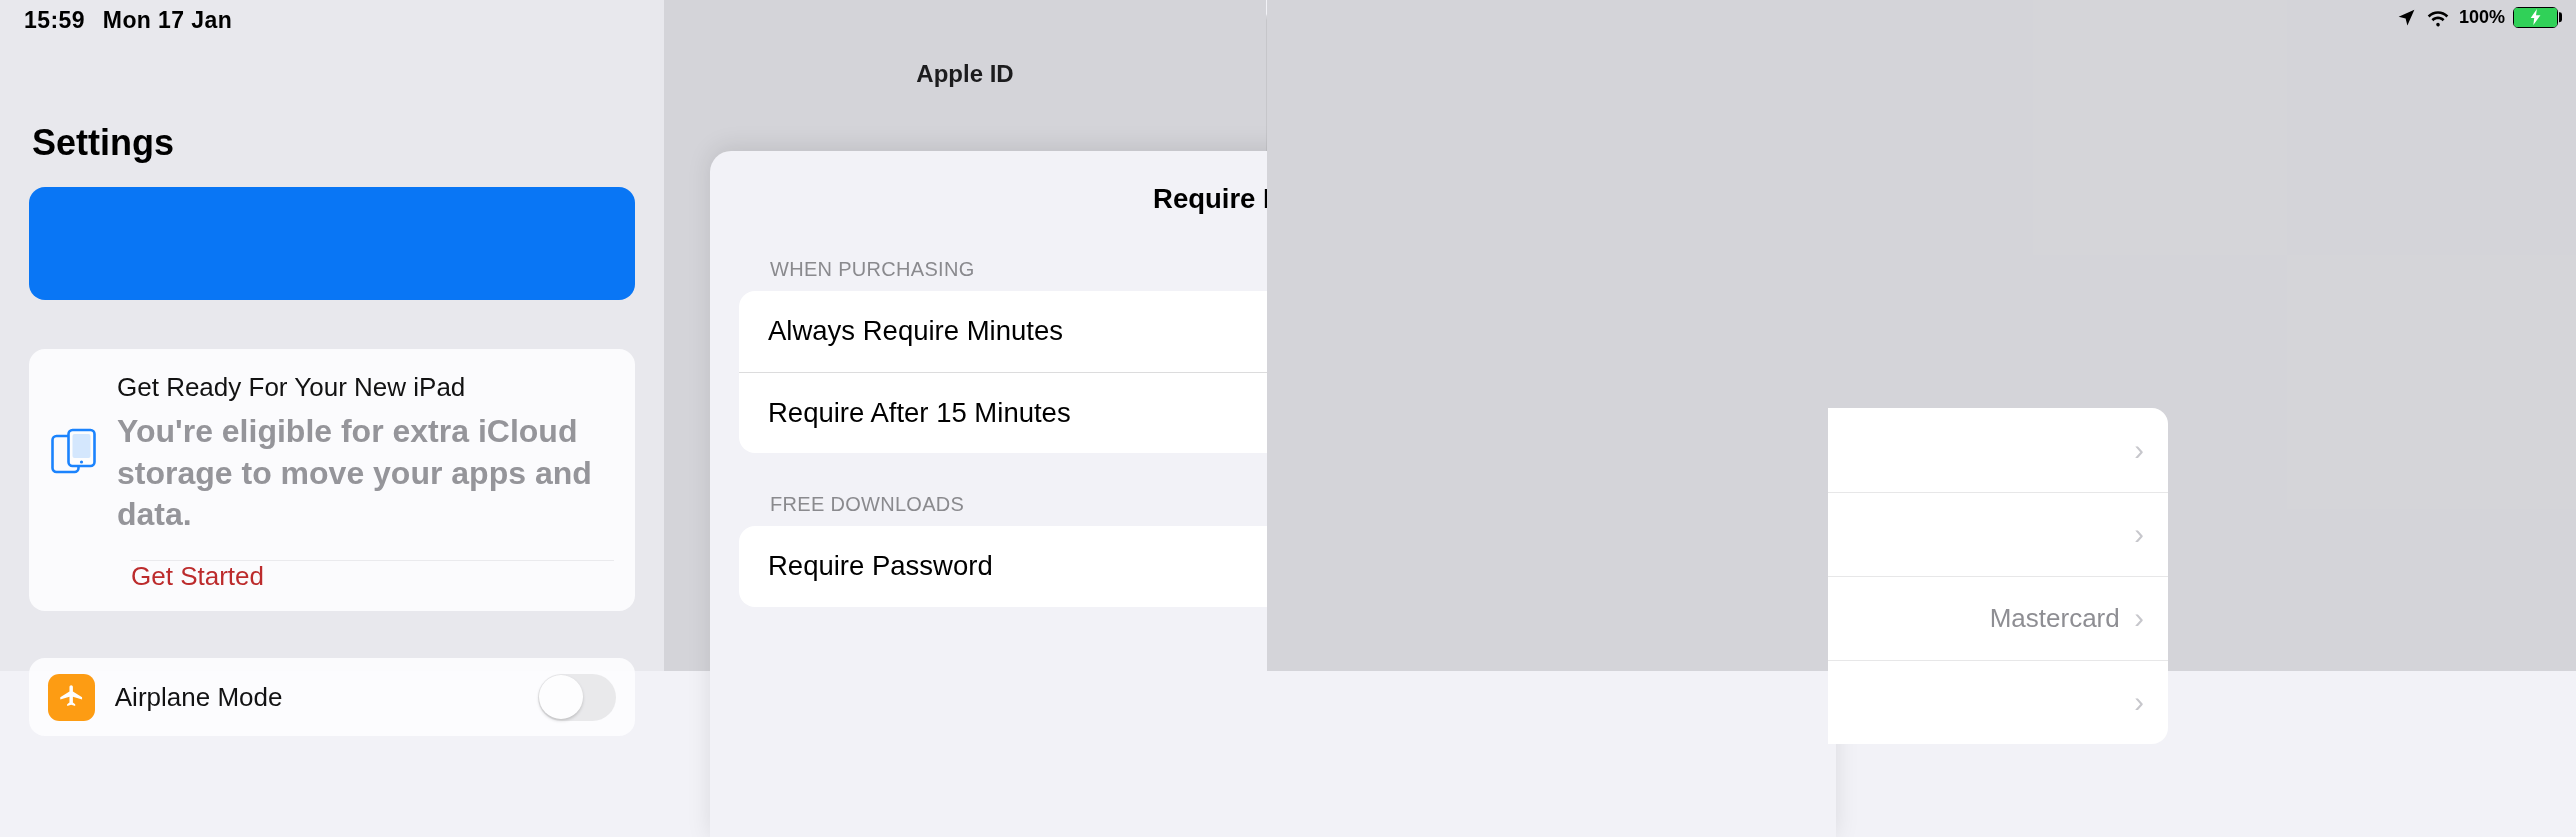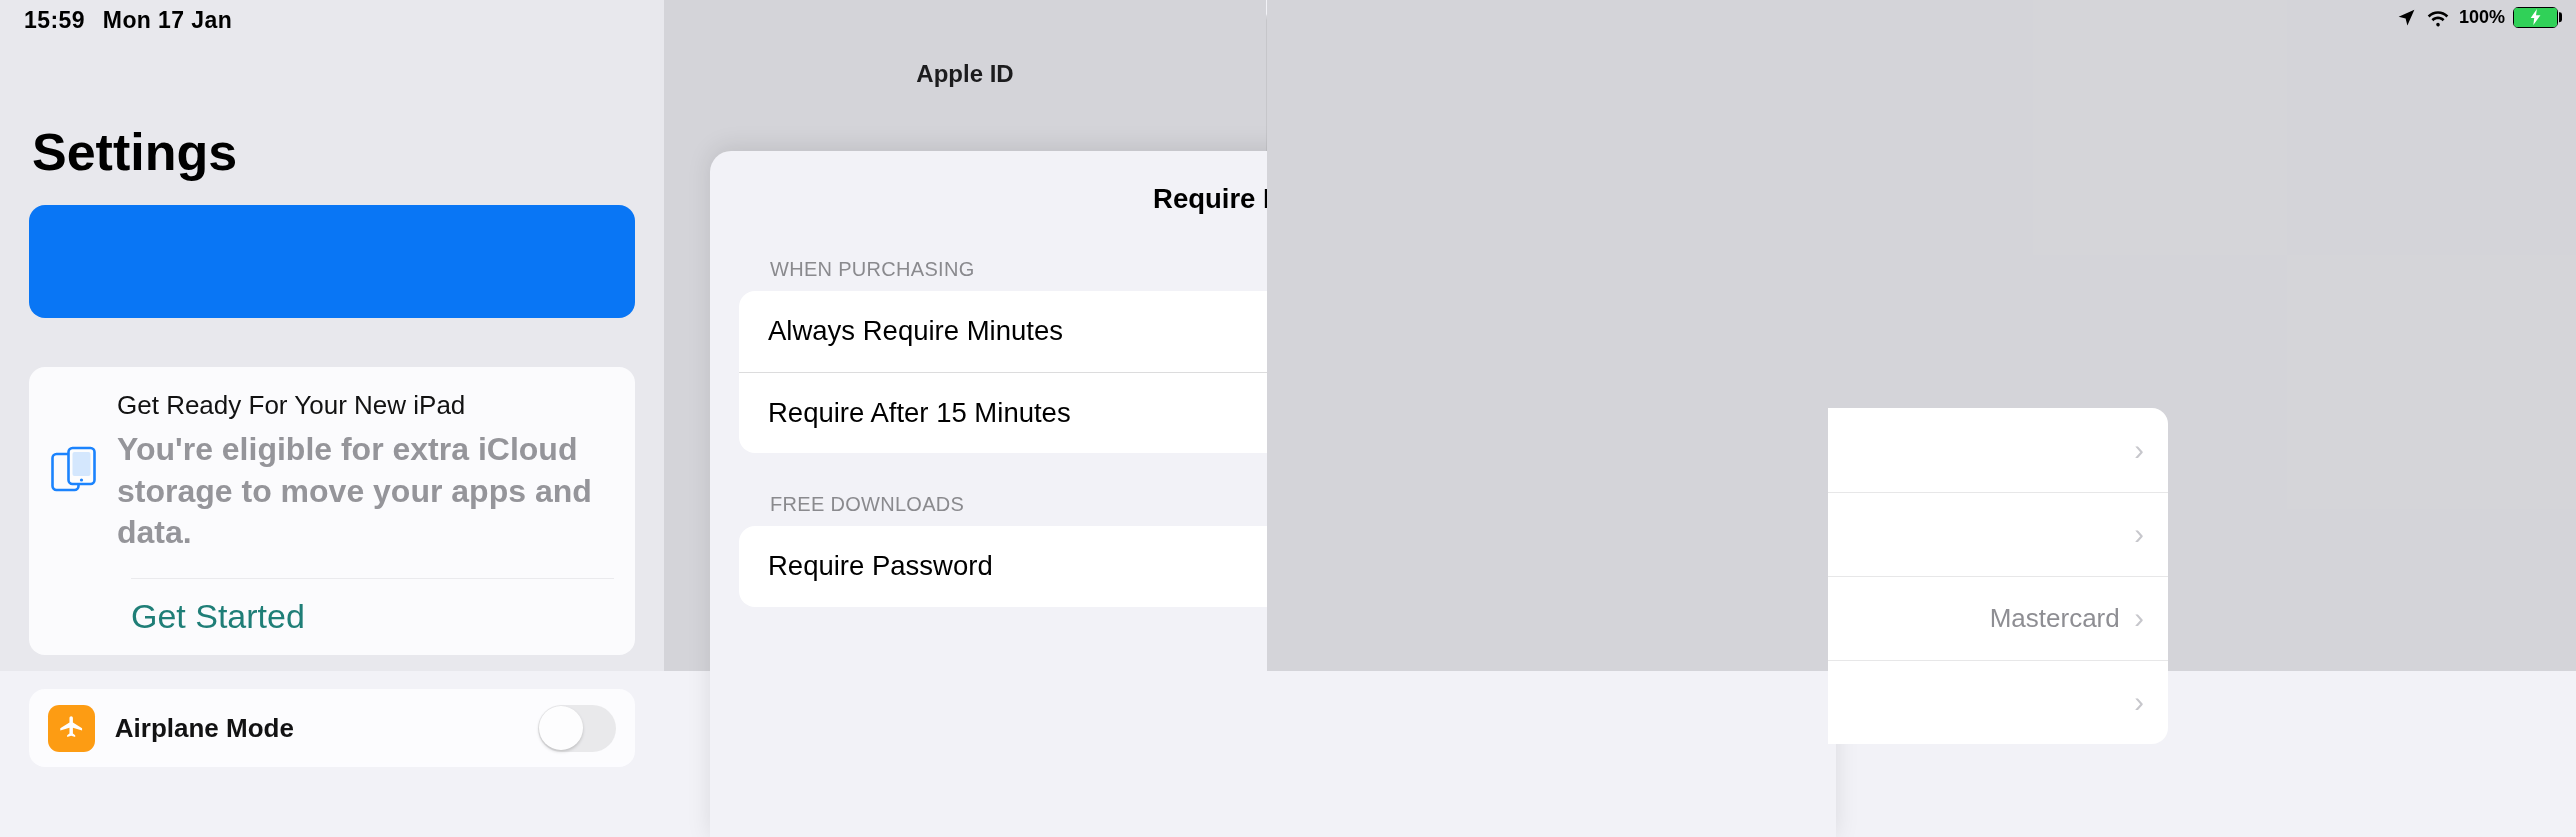--- a/index.html
+++ b/index.html
@@ -19,35 +19,35 @@
   .status-right { position:absolute; top:6.5px; right:18px; display:flex; align-items:center; gap:8px; font-size:18px; font-weight:700; }
   .battery { width:45px; height:21px; border:1.6px solid #000; border-radius:4.9px; position:relative; display:flex; align-items:center; }
   .battery::after { content:""; width:3.2px; height:9.7px; background:#000; position:absolute; right:-4.9px; top:50%; transform:translateY(-50%); border-radius:0 2.4px 2.4px 0; }
   .battery-fill { width:100%; height:100%; background:#30d158; border-radius:2.4px; }
   .bolt-icon { position:absolute; left:50%; top:50%; transform:translate(-50%,-50%); }
 
   
   .sidebar { position:absolute; left:0; top:0; width:664px; height:100%; background:#f2f2f7; }
   .sidebar-overlay { position:absolute; inset:0; background:rgba(0,0,0,0.04); pointer-events:none; }
 
-  .settings-title { font-size:52px; font-weight:700; margin:122px 0 19.4px 32px; color:#000; }
+  .settings-title { font-size:36px; font-weight:700; margin:122px 0 19.4px 32px; color:#000; }
 
   .search-field { margin:0 29px; height:57px; background:#e2e2e7; border-radius:14.6px; display:flex; align-items:center; padding:0 16px; gap:8px; }
   .search-field input { border:none; background:transparent; font-size:26px; color:#8e8e93; outline:none; flex:1; }
   .search-icon-svg { color:#8e8e93; }
 
   .selected-row { margin:23px 29px 0 29px; height:113px; background:#0a7bff; border-radius:16px; }
 
   .card { margin:49px 29px 0 29px; background:#fdfdff; border-radius:16px; padding:23px 21px 19.4px 21px; opacity:0.92; }
   .card-row { display:flex; gap:18px; align-items:center; }
   .card-title { font-size:26px; font-weight:400; color:#000; margin-bottom:8px; }
   .card-sub { font-size:32px; color:#8e8e93; line-height:1.3;font-weight:bold; }
-  .card-link { font-size:34px; color:#0f766e; margin-top:24px; display:block; margin-left:81px; padding-top:18px; border-top:0.8px solid rgba(0,0,0,0.07); }
-
-  .section { margin:34px 29px 0 29px; background:#fdfdff; border-radius:16px; opacity:0.92;font-weight:bold; }
+  .card-link { font-size:26px; color:#b91c1c; margin-top:24px; display:block; margin-left:81px; border-top:0.8px solid rgba(0,0,0,0.07); }
+
+  .section { margin:47px 29px 0 29px; background:#fdfdff; border-radius:16px; opacity:0.92; }
   .section-row { display:flex; align-items:center; height:78px; padding:0 19.4px; gap:19.4px; }
   .row-icon { width:47px; height:47px; border-radius:11.3px; display:flex; align-items:center; justify-content:center; }
   .row-icon.orange { background:#ff9500; }
   .row-label { font-size:26px; color:#000; flex:1; }
 
   
   .toggle-off { width:78px; height:47px; border-radius:24px; background:#e9e9eb; position:relative; }
   .toggle-off .knob { width:44px; height:44px; border-radius:50%; background:#fff; position:absolute; top:1.6px; left:1.6px; box-shadow:0 1.6px 3.2px rgba(0,0,0,0.2); }
 
   

